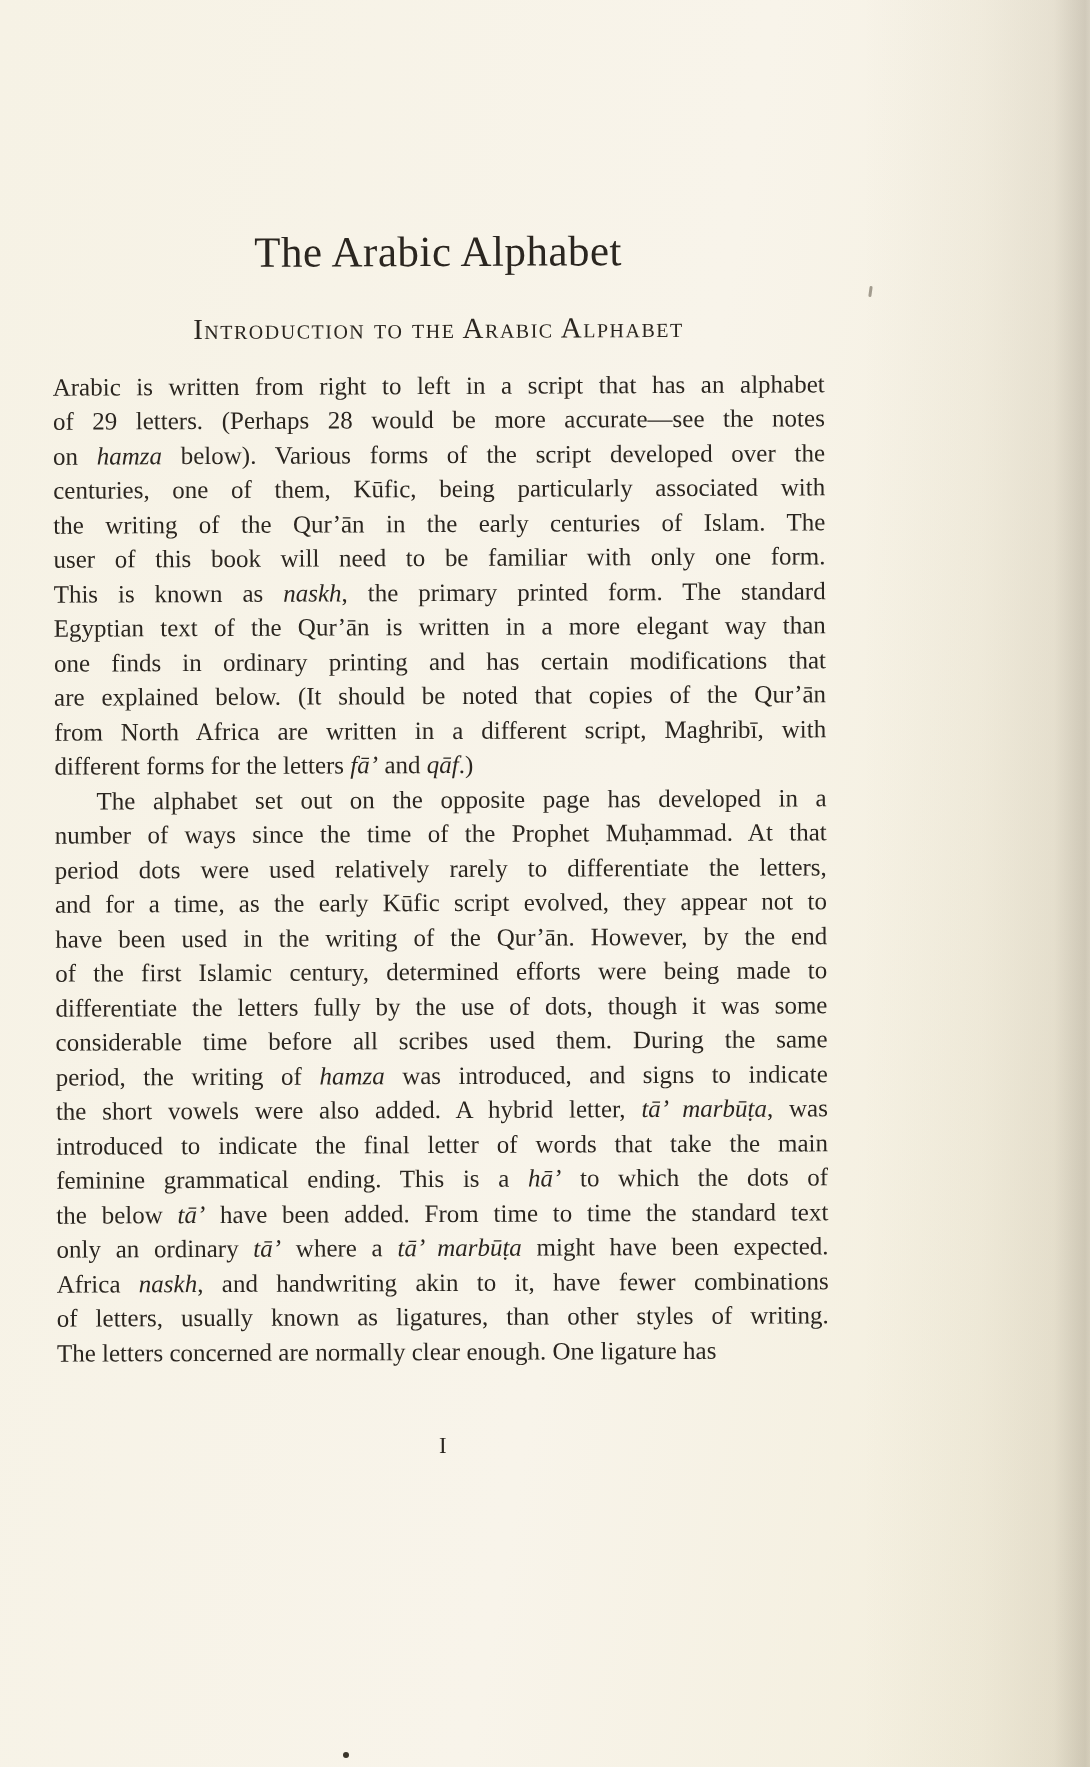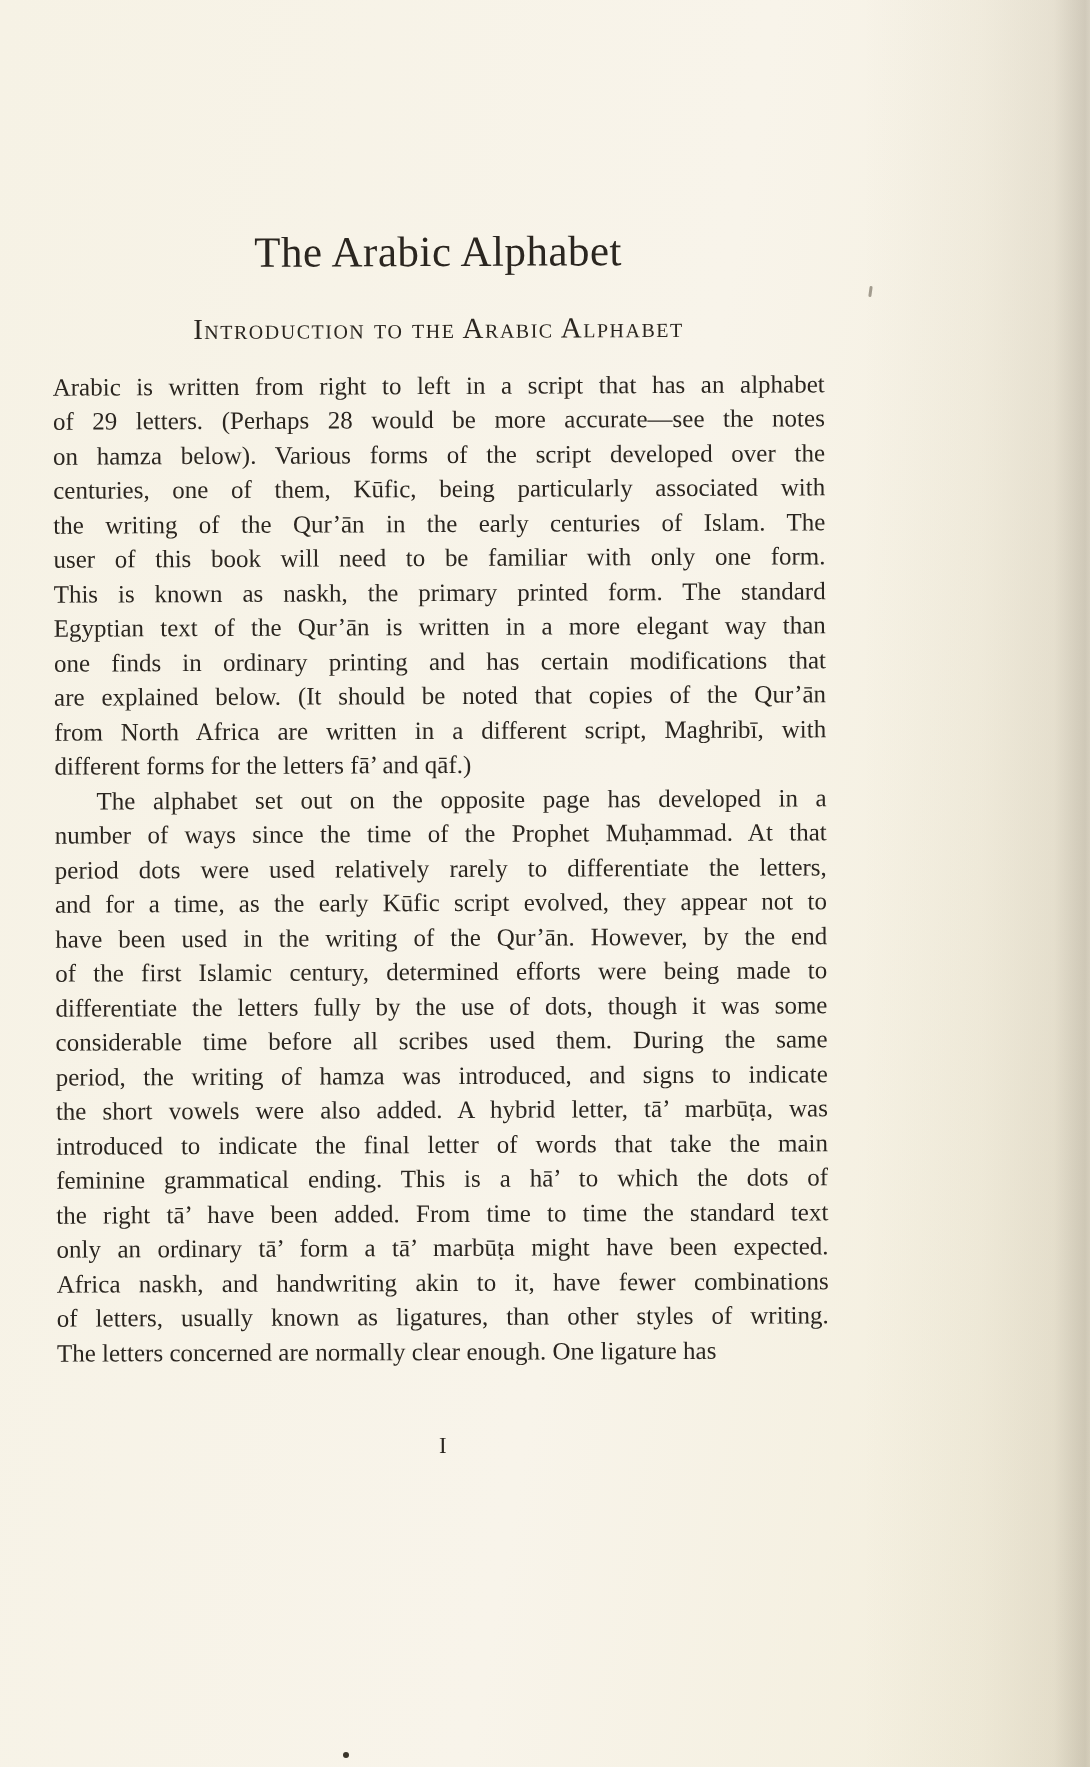--- a/index.html
+++ b/index.html
@@ -58,21 +58,21 @@
     font-size: 25px;
     line-height: 34.5px;
   }
   .line {
     text-align: justify;
     text-align-last: justify;
     white-space: nowrap;
   }
   .line.last { text-align-last: left; }
   .line.indent { text-indent: 42px; }
-  .it { }
+  .it { font-style: italic; }
   .page-number {
     margin-top: 64px;
     text-align: center;
     font-size: 23px;
     letter-spacing: 1px;
   }
   .artifact-dot {
     position: absolute; left: 343px; top: 1752px;
     width: 6px; height: 6px; border-radius: 50%;
     background: #3a342a;
@@ -113,22 +113,22 @@
         <div class="line"><span>period dots were used relatively rarely to differentiate the letters,</span></div>
         <div class="line"><span>and for a time, as the early Kūfic script evolved, they appear not to</span></div>
         <div class="line"><span>have been used in the writing of the Qur’ān. However, by the end</span></div>
         <div class="line"><span>of the first Islamic century, determined efforts were being made to</span></div>
         <div class="line"><span>differentiate the letters fully by the use of dots, though it was some</span></div>
         <div class="line"><span>considerable time before all scribes used them. During the same</span></div>
         <div class="line"><span>period, the writing of </span><span class="it">hamza</span><span> was introduced, and signs to indicate</span></div>
         <div class="line"><span>the short vowels were also added. A hybrid letter, </span><span class="it">tā’ marbūṭa</span><span>, was</span></div>
         <div class="line"><span>introduced to indicate the final letter of words that take the main</span></div>
         <div class="line"><span>feminine grammatical ending. This is a </span><span class="it">hā’</span><span> to which the dots of</span></div>
-        <div class="line"><span>the right </span><span class="it">tā’</span><span> have been added. From time to time the standard text</span></div>
-        <div class="line"><span>only an ordinary </span><span class="it">tā’</span><span> form a </span><span class="it">tā’ marbūṭa</span><span> might have been expected.</span></div>
+        <div class="line"><span>the below </span><span class="it">tā’</span><span> have been added. From time to time the standard text</span></div>
+        <div class="line"><span>only an ordinary </span><span class="it">tā’</span><span> where a </span><span class="it">tā’ marbūṭa</span><span> might have been expected.</span></div>
         <div class="line"><span>Africa </span><span class="it">naskh</span><span>, and handwriting akin to it, have fewer combinations</span></div>
         <div class="line"><span>of letters, usually known as ligatures, than other styles of writing.</span></div>
         <div class="line last"><span>The letters concerned are normally clear enough. One ligature has</span></div>
       </div>
     <div class="page-number">I</div>
   </div>
 
   <div class="artifact-tick"></div>
   <div class="artifact-dot"></div>
 </div>

